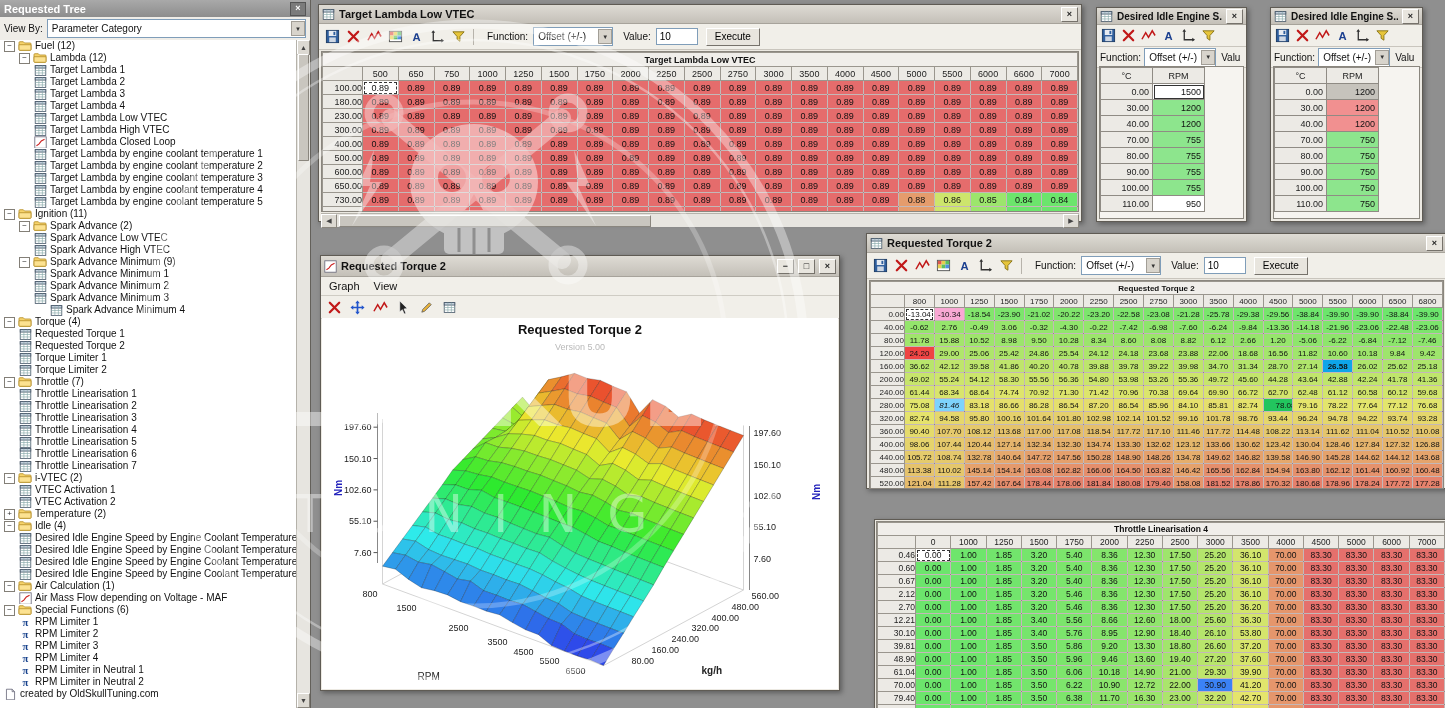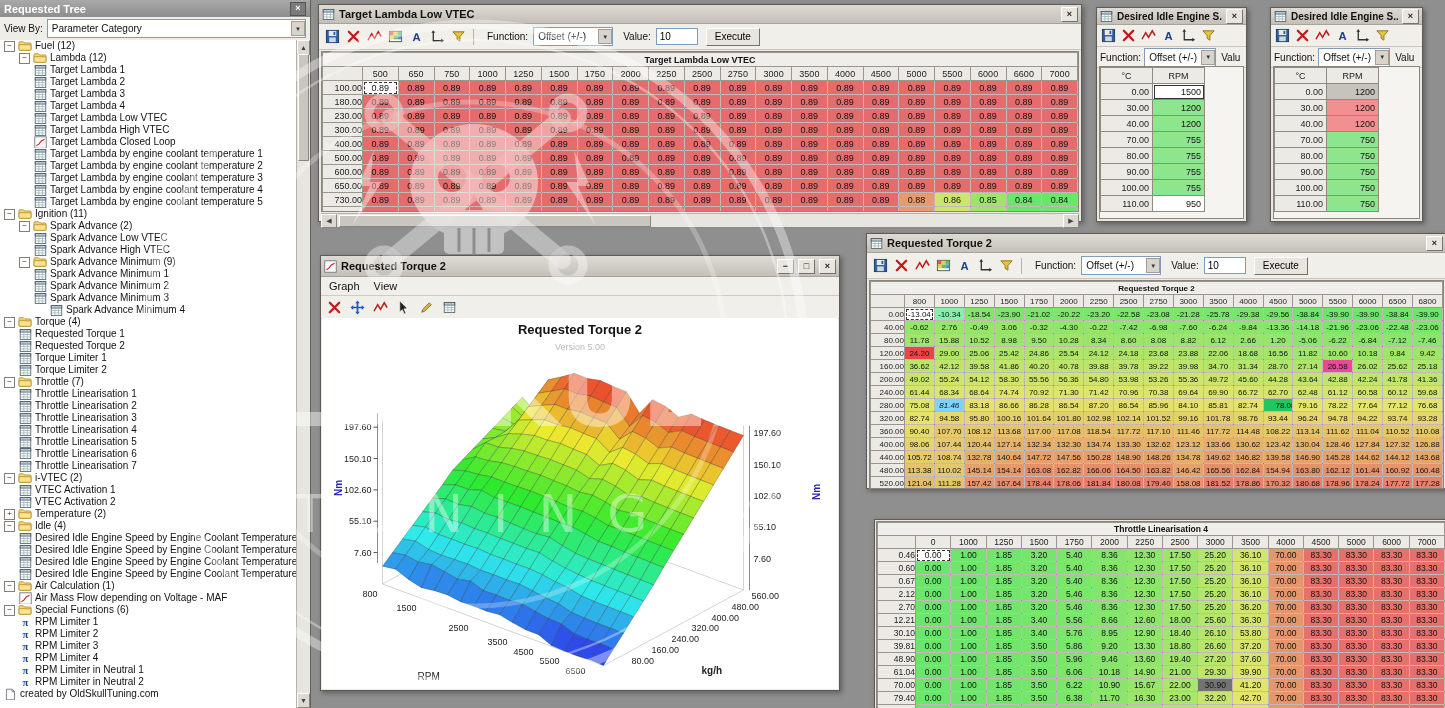--- a/index.html
+++ b/index.html
@@ -1670,21 +1670,21 @@
               <td class="colh">4500</td>
               <td class="colh">5000</td>
               <td class="colh">5500</td>
               <td class="colh">6000</td>
               <td class="colh">6500</td>
               <td class="colh">6800</td>
             </tr>
             <tr>
               <td class="rowh">0.00</td>
               <td class="cell sel" style="background: rgb(255, 255, 255);">-13.04</td>
-              <td class="cell" style="background: #86efac;">-10.34</td>
+              <td class="cell" style="background: #f9a8d4;">-10.34</td>
               <td class="cell" style="background: rgb(130, 229, 108);">-18.54</td>
               <td class="cell" style="background: rgb(124, 229, 108);">-23.90</td>
               <td class="cell" style="background: rgb(126, 229, 108);">-21.02</td>
               <td class="cell" style="background: rgb(128, 229, 108);">-20.22</td>
               <td class="cell" style="background: rgb(124, 229, 108);">-23.20</td>
               <td class="cell" style="background: rgb(126, 229, 108);">-22.58</td>
               <td class="cell" style="background: rgb(124, 229, 108);">-23.08</td>
               <td class="cell" style="background: rgb(126, 229, 108);">-21.28</td>
               <td class="cell" style="background: rgb(122, 229, 108);">-25.78</td>
               <td class="cell" style="background: rgb(118, 229, 108);">-29.38</td>
@@ -1767,21 +1767,21 @@
               <td class="cell" style="background: rgb(189, 229, 108);">40.20</td>
               <td class="cell" style="background: rgb(189, 229, 108);">40.78</td>
               <td class="cell" style="background: rgb(189, 229, 108);">39.88</td>
               <td class="cell" style="background: rgb(189, 229, 108);">39.78</td>
               <td class="cell" style="background: rgb(189, 229, 108);">39.22</td>
               <td class="cell" style="background: rgb(189, 229, 108);">39.98</td>
               <td class="cell" style="background: rgb(182, 229, 108);">34.70</td>
               <td class="cell" style="background: rgb(180, 229, 108);">31.34</td>
               <td class="cell" style="background: rgb(176, 229, 108);">28.70</td>
               <td class="cell" style="background: rgb(176, 229, 108);">27.14</td>
-              <td class="cell" style="background: #ec4899;">26.58</td>
+              <td class="cell" style="background: #0ea5e9; font-weight: bold;">26.58</td>
               <td class="cell" style="background: rgb(174, 229, 108);">26.02</td>
               <td class="cell" style="background: rgb(174, 229, 108);">25.62</td>
               <td class="cell" style="background: rgb(174, 229, 108);">25.18</td>
             </tr>
             <tr>
               <td class="rowh">200.00</td>
               <td class="cell" style="background: rgb(199, 229, 108);">49.02</td>
               <td class="cell" style="background: rgb(205, 229, 108);">55.24</td>
               <td class="cell" style="background: rgb(203, 229, 108);">54.12</td>
               <td class="cell" style="background: rgb(207, 229, 108);">58.30</td>
@@ -2197,23 +2197,23 @@
               <td class="cell" style="background: rgb(229, 112, 108);">83.30</td>
             </tr>
             <tr>
               <td class="rowh">70.00</td>
               <td class="cell" style="background: rgb(108, 229, 108);">0.00</td>
               <td class="cell" style="background: rgb(110, 229, 108);">1.00</td>
               <td class="cell" style="background: rgb(114, 229, 108);">1.85</td>
               <td class="cell" style="background: rgb(118, 229, 108);">3.50</td>
               <td class="cell" style="background: rgb(126, 229, 108);">6.22</td>
               <td class="cell" style="background: rgb(138, 229, 108);">10.90</td>
-              <td class="cell" style="background: rgb(152, 229, 108);">15.67</td>
+              <td class="cell" style="background: rgb(152, 229, 108);">12.72</td>
               <td class="cell" style="background: rgb(170, 229, 108);">22.00</td>
-              <td class="cell" style="background: #737373;">30.90</td>
+              <td class="cell" style="background: #3b82f6;">30.90</td>
               <td class="cell" style="background: rgb(225, 229, 108);">41.20</td>
               <td class="cell" style="background: rgb(229, 150, 108);">70.00</td>
               <td class="cell" style="background: rgb(229, 112, 108);">83.30</td>
               <td class="cell" style="background: rgb(229, 112, 108);">83.30</td>
               <td class="cell" style="background: rgb(229, 112, 108);">83.30</td>
               <td class="cell" style="background: rgb(229, 112, 108);">83.30</td>
             </tr>
             <tr>
               <td class="rowh">79.40</td>
               <td class="cell" style="background: rgb(108, 229, 108);">0.00</td>

